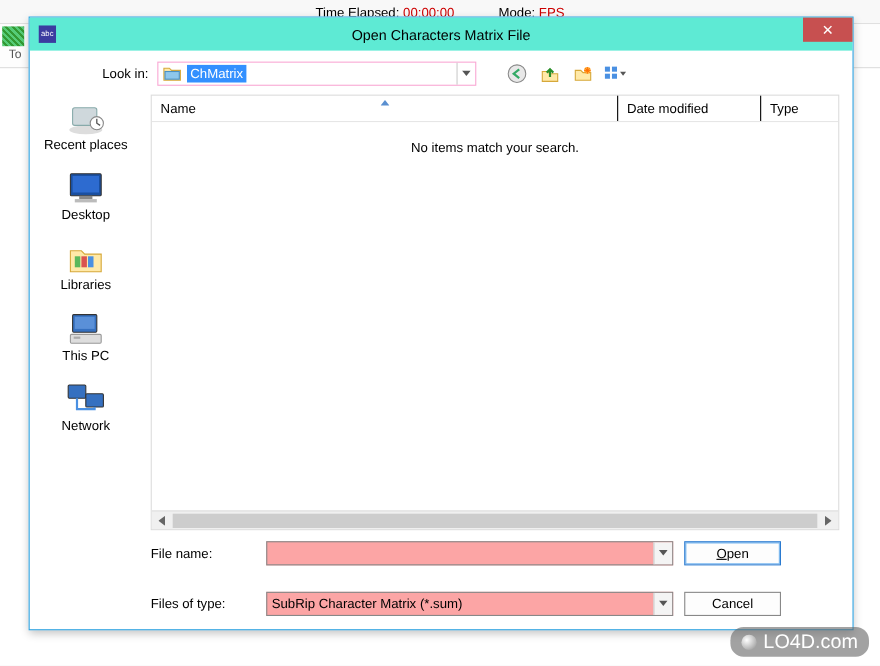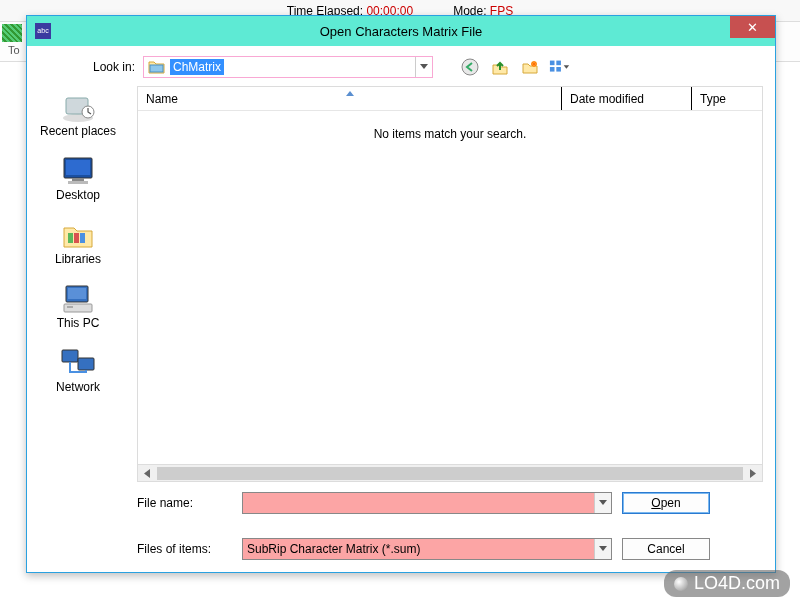--- a/index.html
+++ b/index.html
@@ -512,21 +512,21 @@
                 <path d="M0 0 L8 0 L4 5 Z" fill="#555"></path>
               </svg>
           </span>
         </div>
         <div class="dlg-btn default">
           <span style="text-decoration:underline">O</span>
             <span>pen</span>
         </div>
       </div>
       <div class="brow">
-        <div class="brow-label">Files of items:</div>
+        <div class="brow-label">Files of type:</div>
         <div class="brow-combo">
           <span>SubRip Character Matrix (*.sum)</span>
           <span class="arrow">
             <svg width="8" height="6">
                 <path d="M0 0 L8 0 L4 5 Z" fill="#555"></path>
               </svg>
           </span>
         </div>
         <div class="dlg-btn">
           <span>Cancel</span>

